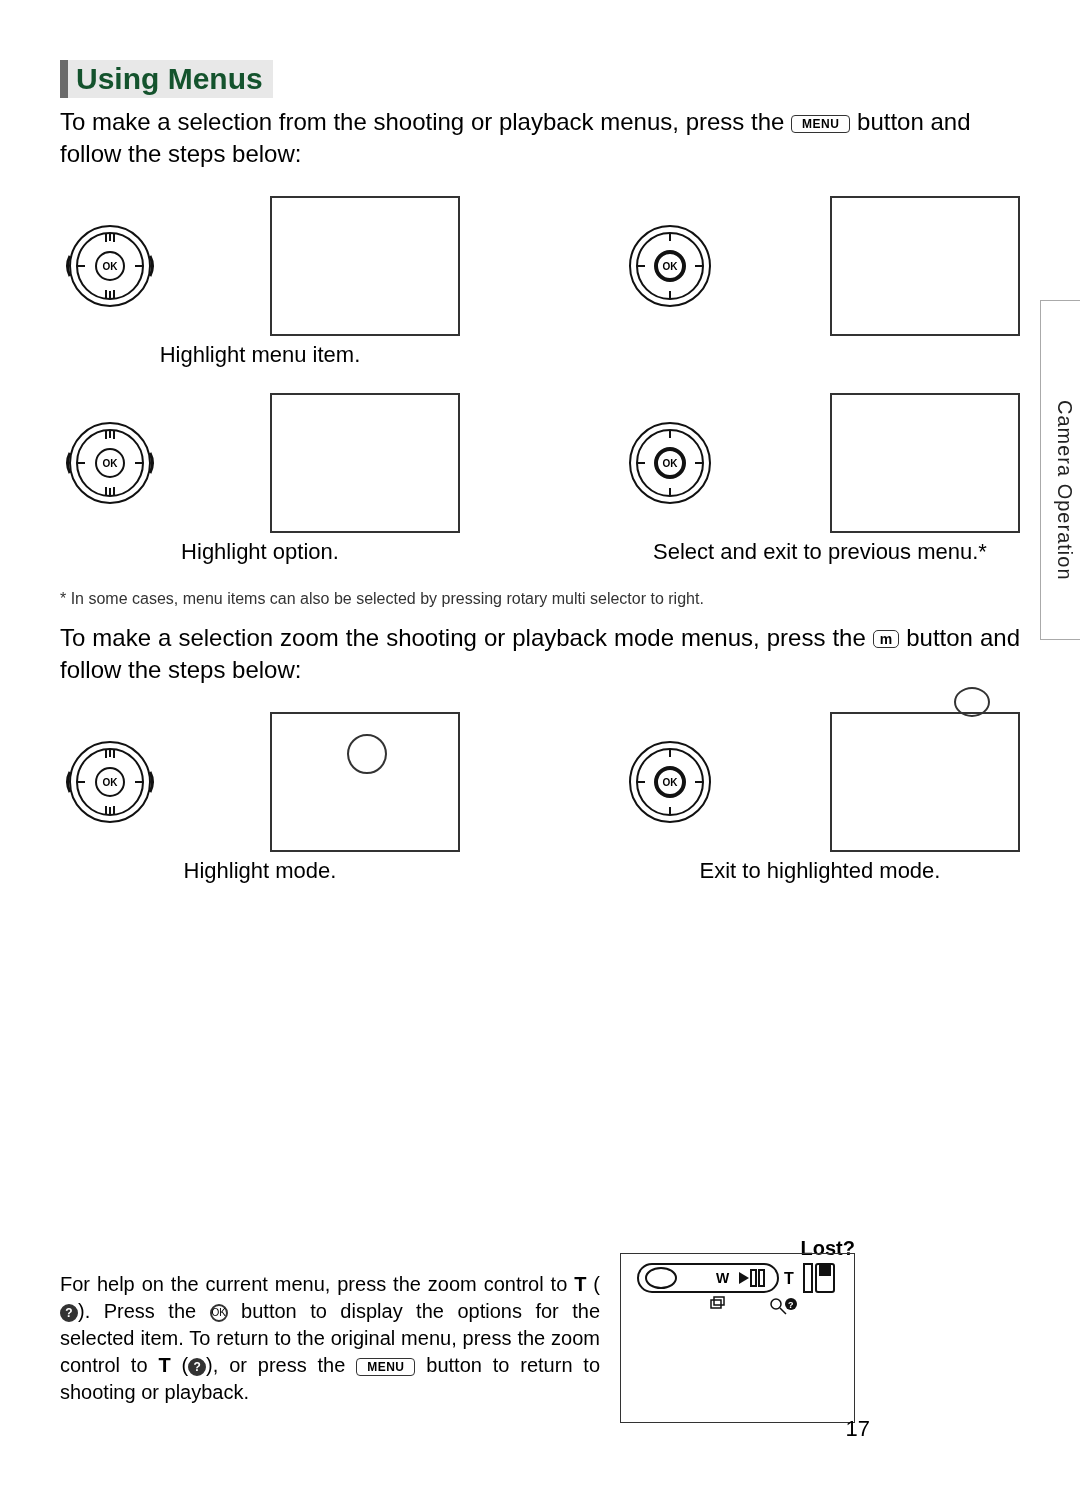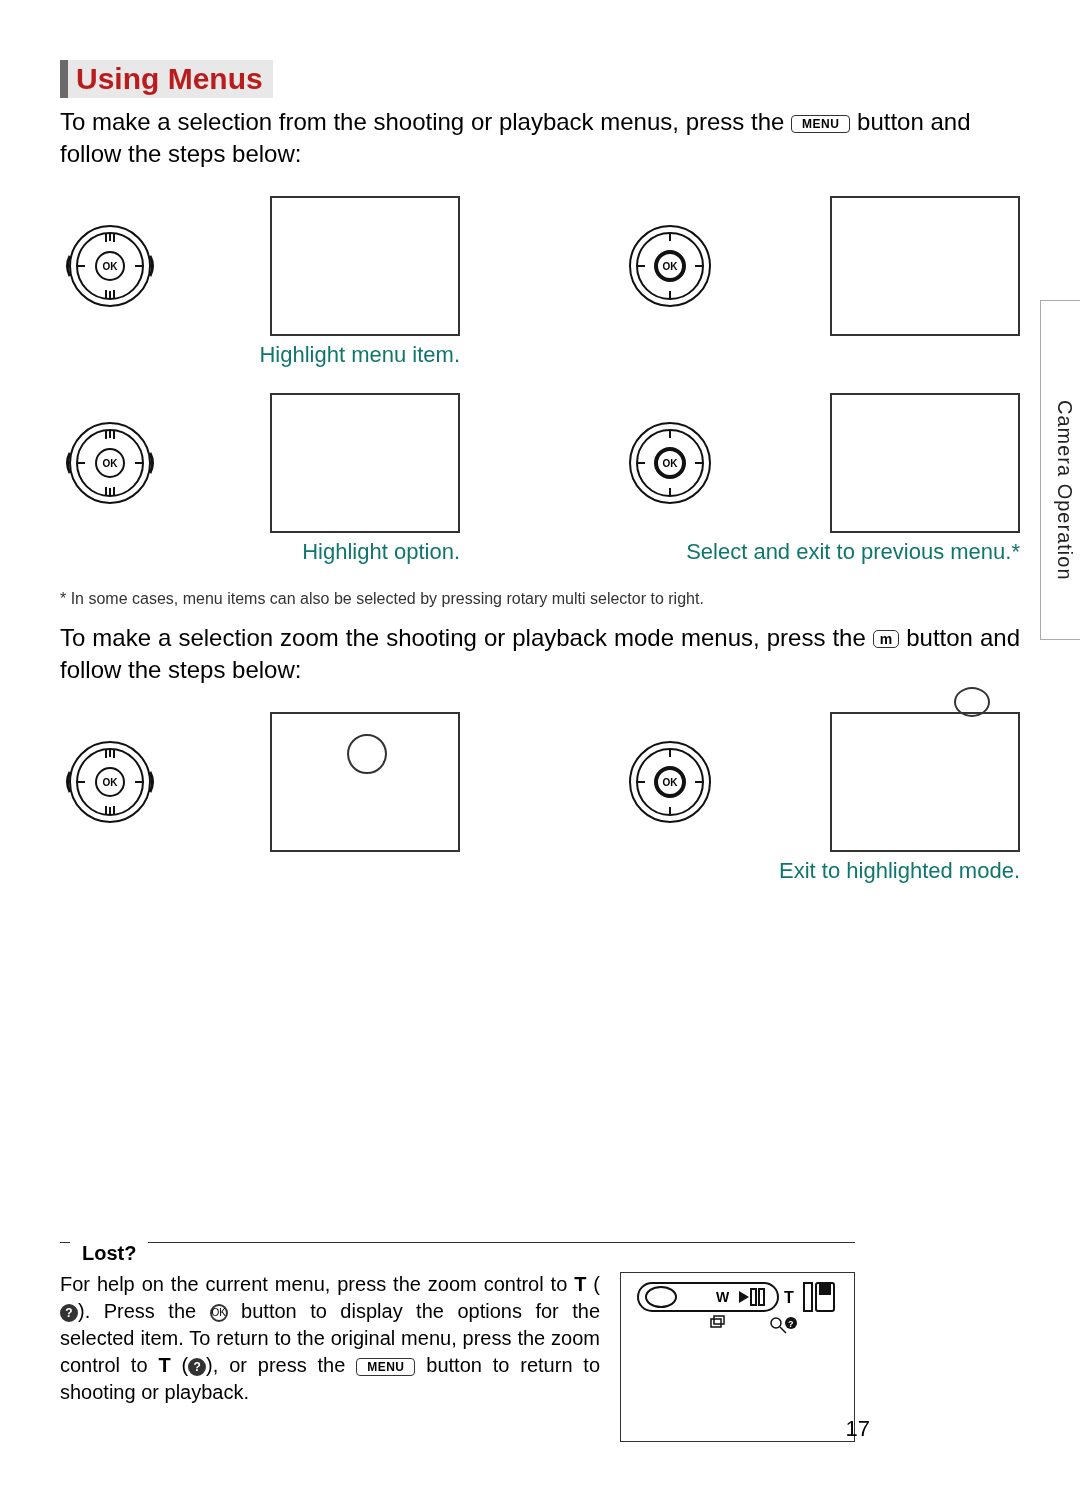--- a/index.html
+++ b/index.html
@@ -13,21 +13,21 @@
   }
   .page {
     position: relative;
     width: 1080px;
     height: 1486px;
     padding: 60px 60px 40px 60px;
   }
   .heading {
     font-size: 30px;
     font-weight: bold;
-    color: #b91c1c;
+    color: #14532d;
     background: #e8e8e8;
     border-left: 8px solid #6a6a6a;
     padding: 2px 10px 2px 8px;
     display: inline-block;
   }
   .intro {
     font-size: 24px;
     line-height: 1.35;
     margin-top: 8px;
   }
@@ -65,24 +65,24 @@
     display: flex;
     justify-content: space-between;
     align-items: center;
   }
   .screen {
     width: 190px;
     height: 140px;
     border: 2px solid #333;
   }
   .caption {
-    text-align: right;
+    text-align: center;
     font-size: 22px;
     margin-top: 6px;
-    color: #0f766e;
+    color: #000000;
   }
   .footnote {
     font-size: 16px;
     color: #333;
     margin-top: 25px;
   }
   .section-tab {
     position: absolute;
     right: 0;
     top: 300px;
@@ -103,22 +103,23 @@
   }
   .lost-box {
     position: absolute;
     left: 60px;
     right: 200px;
     bottom: 80px;
     width: 795px;
   }
   .lost-title-row {
     display: flex;
-    align-items: flex-start;
-    gap: 12px;
+    align-items: flex-end;
+    gap: 4px;
+    flex-direction: column;
   }
   .lost-title {
     font-size: 20px;
     font-weight: bold;
   }
   .lost-line-short { flex: 0 0 10px; border-top: 1px solid #333; }
   .lost-line-long  { flex: 1; border-top: 1px solid #333; }
   .lost-text {
     font-size: 20px;
     line-height: 1.35;
@@ -313,20 +314,21 @@
             <line x1="17" y1="50" x2="25" y2="50"></line>
               <line x1="83" y1="50" x2="75" y2="50"></line>
           </g>
           <path d="M10 40 Q5 50 10 60" fill="none" stroke="#111" stroke-width="3"></path>
           <path d="M90 40 Q95 50 90 60" fill="none" stroke="#111" stroke-width="3"></path>
         </svg>
         <div class="screen" style="position:relative;">
           <span class="circle-inset" style="left:75px;top:20px;"></span>
         </div>
       </div>
+      <div class="caption">Highlight mode.</div>
     </div>
 
     <div class="step">
       <div class="step-figs" style="position:relative;">
         <svg class="dial" viewBox="0 0 100 100">
           <circle cx="50" cy="50" r="40" fill="none" stroke="#111" stroke-width="2"></circle>
           <circle cx="50" cy="50" r="33" fill="none" stroke="#111" stroke-width="2"></circle>
           <circle cx="50" cy="50" r="14" fill="none" stroke="#111" stroke-width="4"></circle>
           <text x="50" y="54" font-size="10" text-anchor="middle" font-weight="bold">OK</text>
           <g stroke="#111" stroke-width="2">

